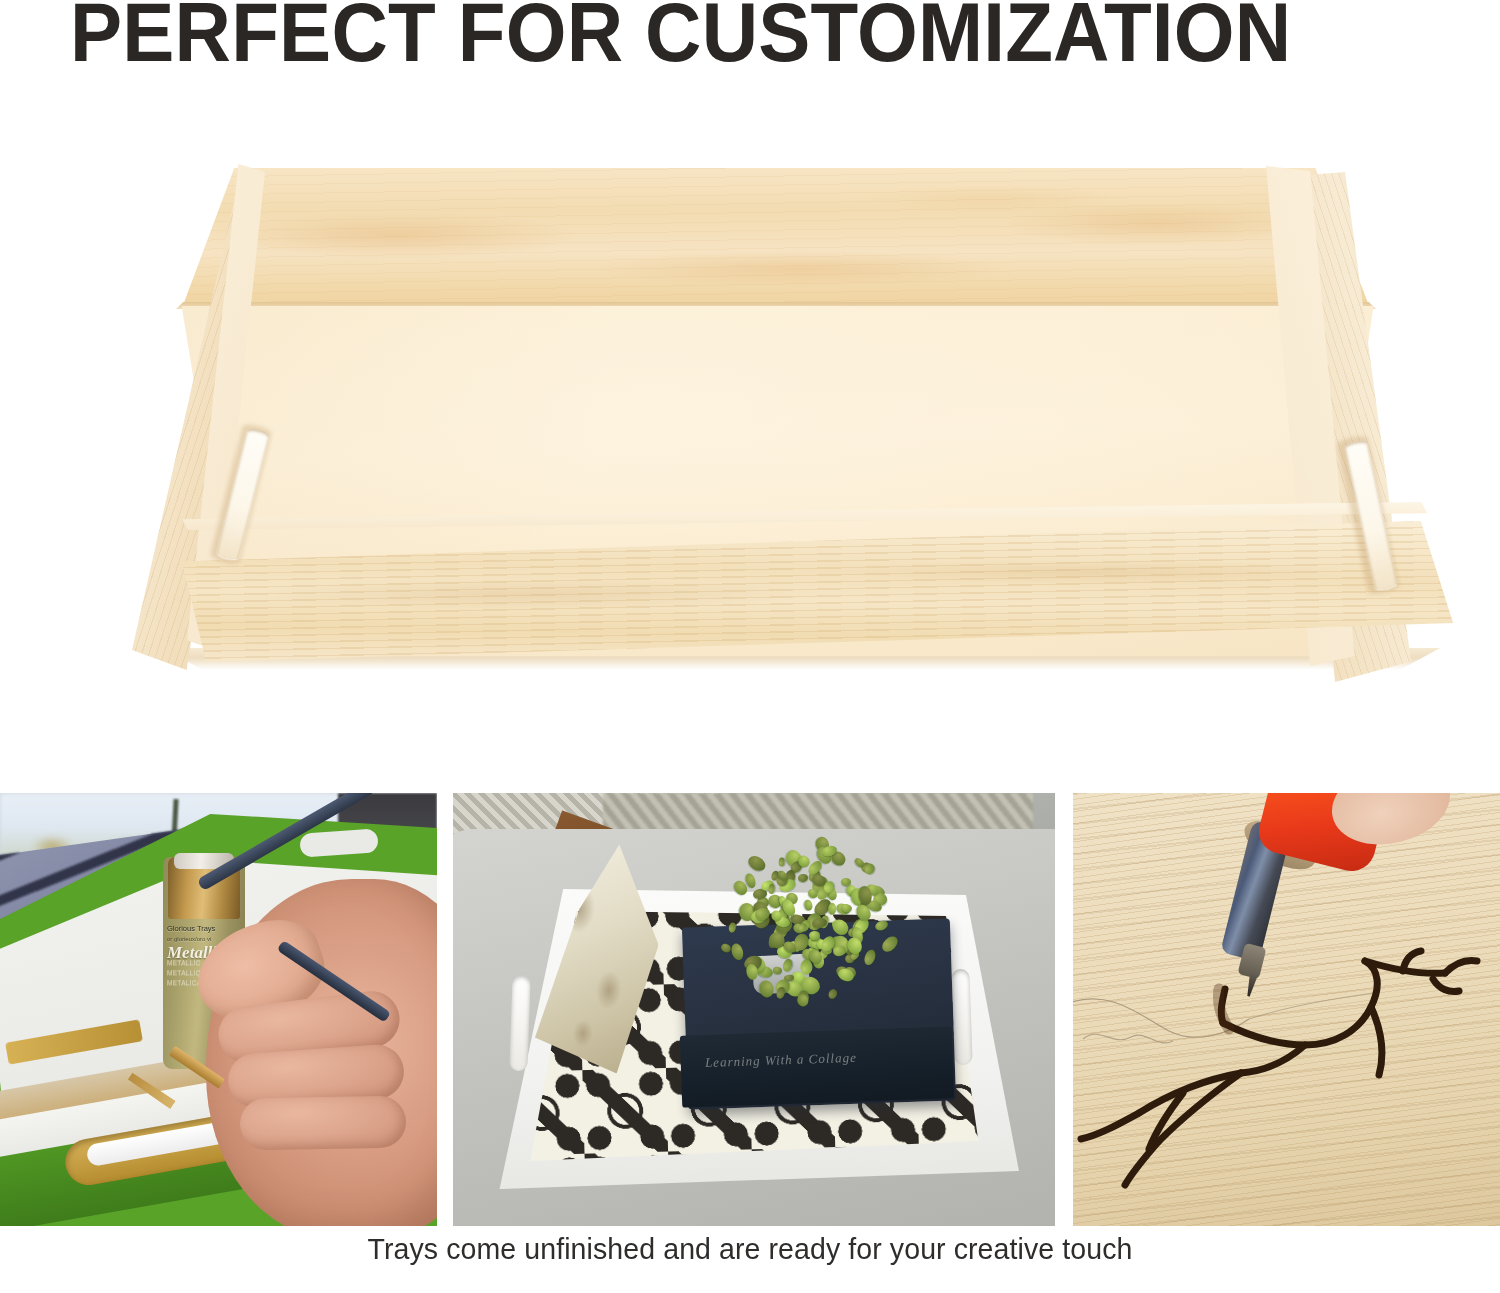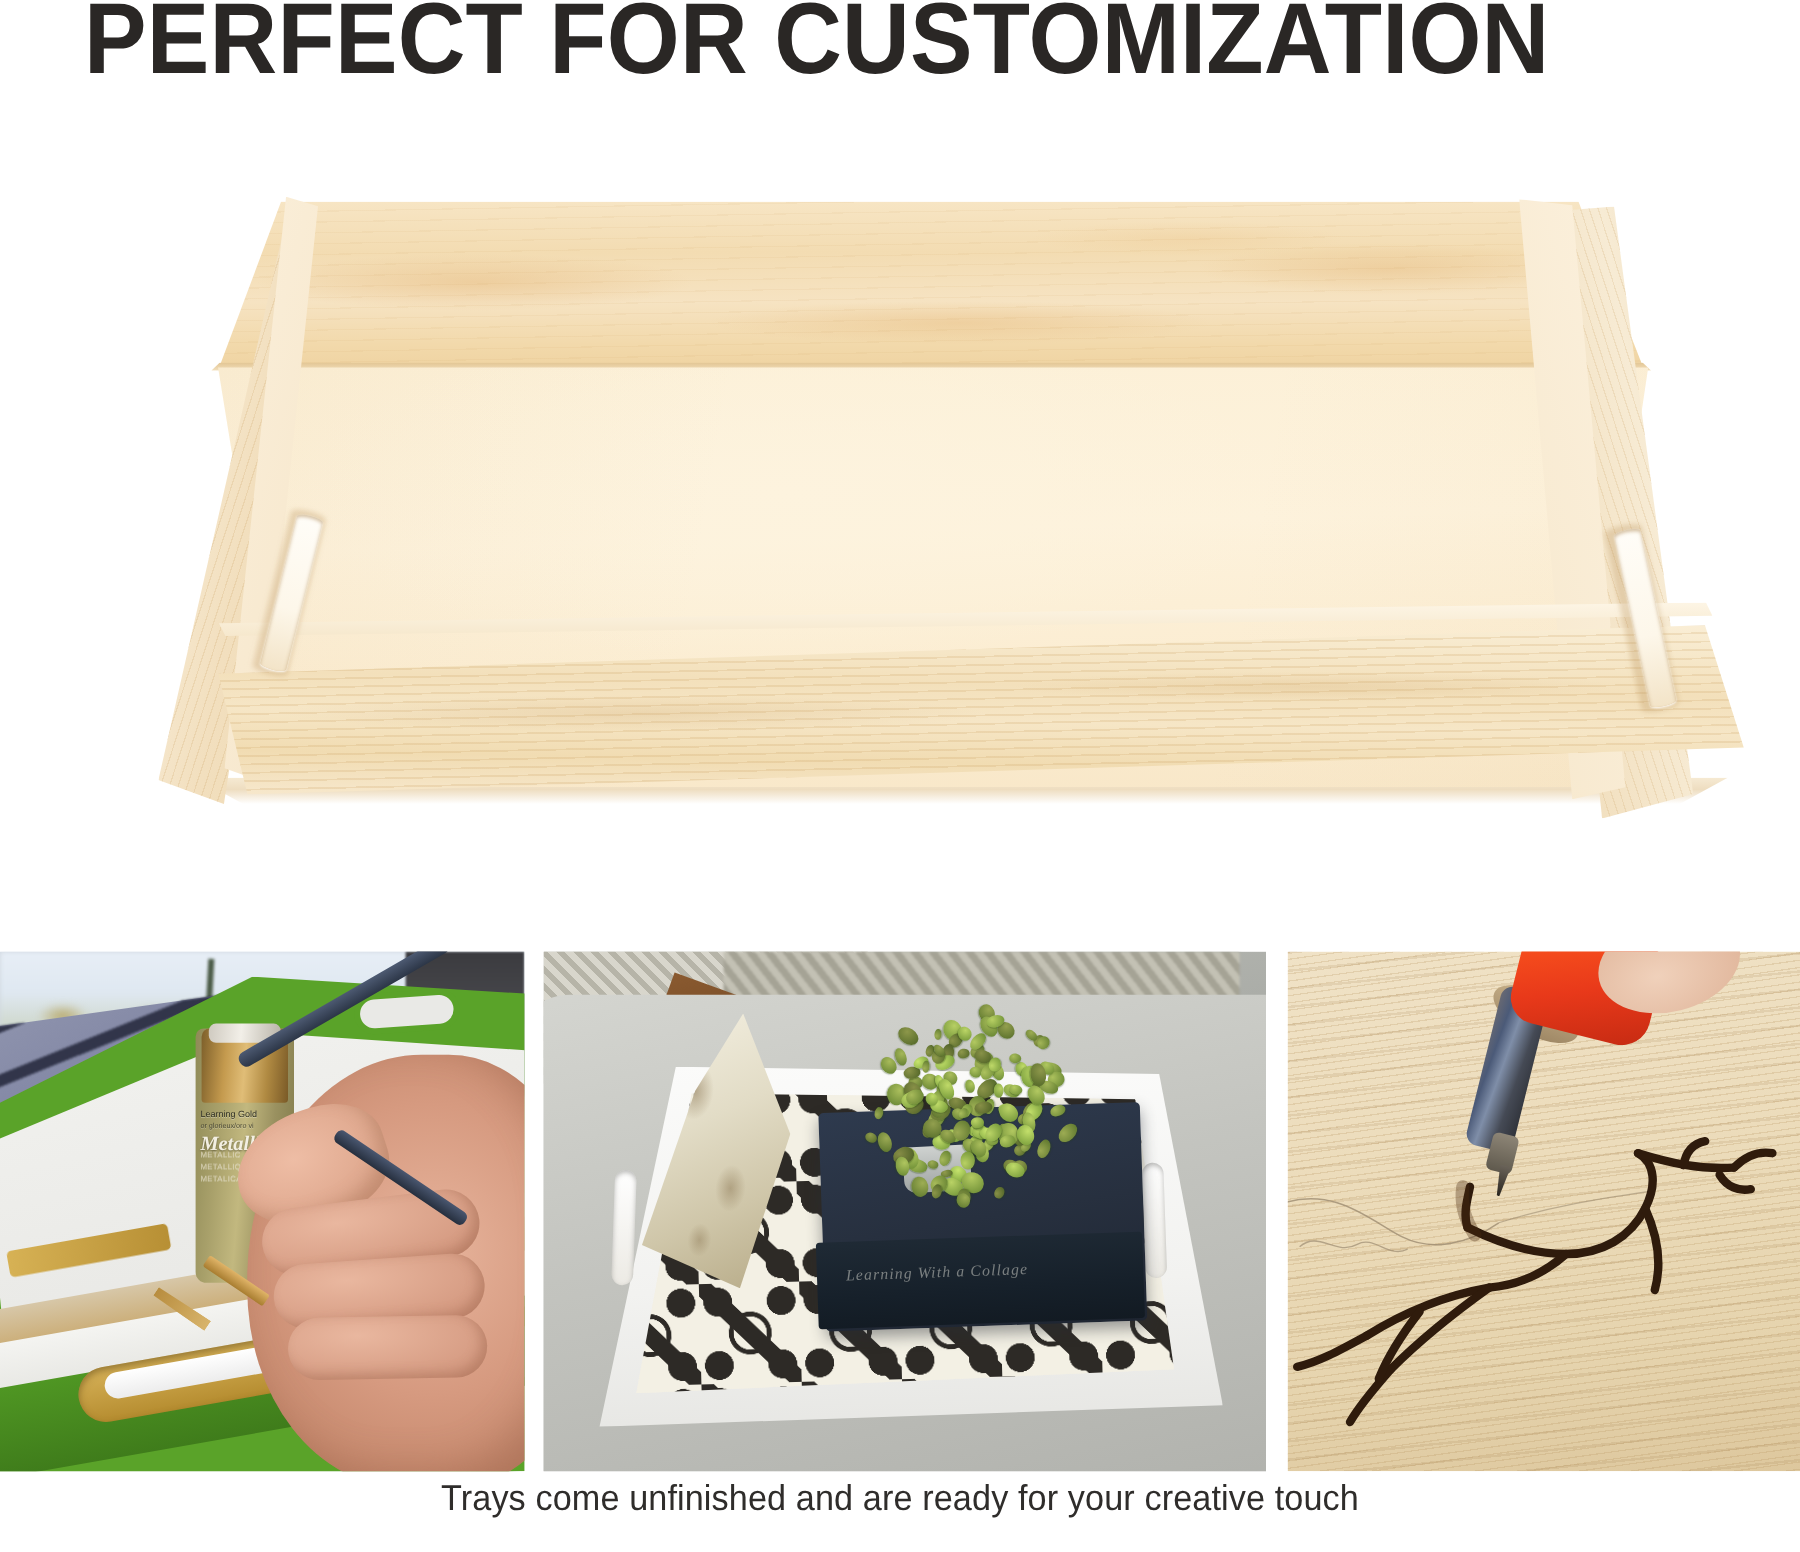--- a/index.html
+++ b/index.html
@@ -528,21 +528,21 @@
       <div class="p1-front-rail"></div>
       <div class="p1-front-rail2"></div>
       <div class="p1-green-band"></div>
       <div class="p1-handle-out"></div>
       <div class="p1-handle-in"></div>
       <div class="p1-gold-stroke"></div>
       <div class="p1-bottle"></div>
       <div class="p1-bottle-cap"></div>
       <div class="p1-bottle-cap-top"></div>
       <div class="p1-bottle-lbl">
-        <div class="bl-name">Learning Gold</div>
+        <div class="bl-name">Glorious Trays</div>
         <div class="bl-sub">or glorieux/oro vi</div>
         <div class="bl-script">Metallic</div>
         <div class="bl-rep">METALLIC</div>
         <div class="bl-rep">METALLIQUE</div>
         <div class="bl-rep">METALICA</div>
       </div>
       <div class="p1-brush-handle"></div>
       <div class="p1-hand"></div>
       <div class="p1-thumb"></div>
       <div class="p1-finger p1-f1"></div>

